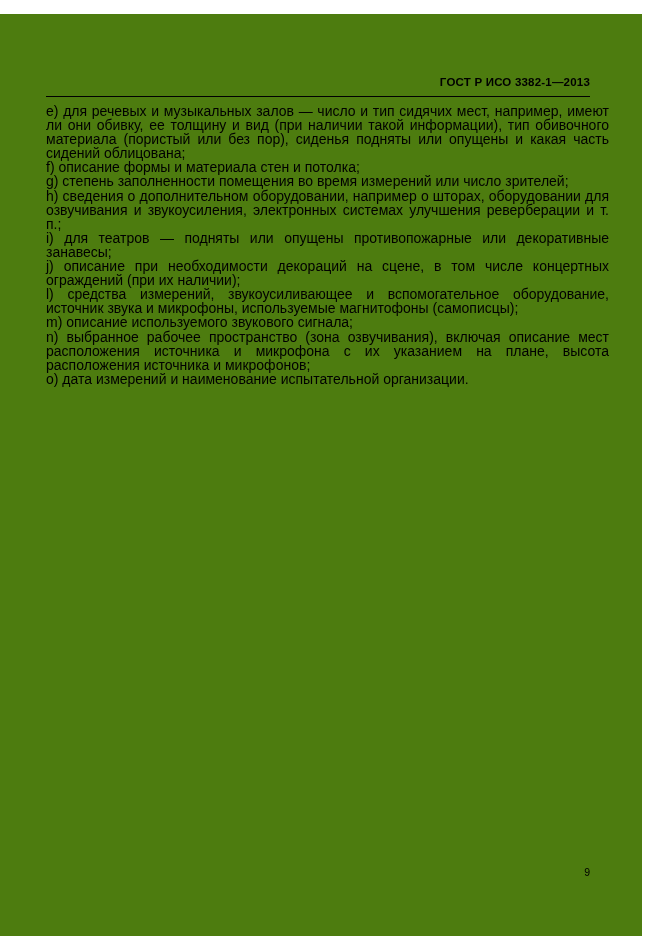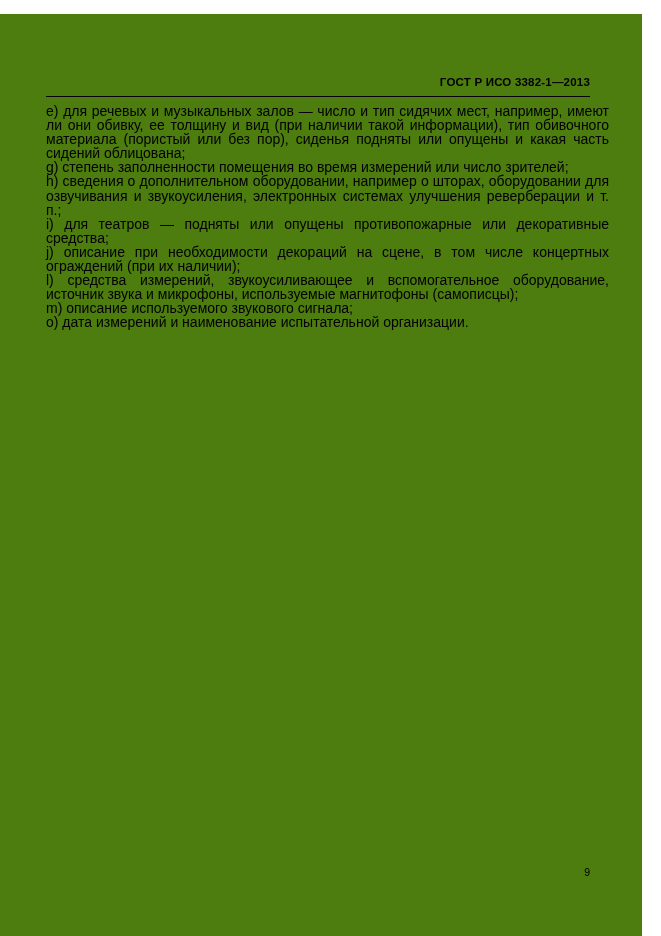--- a/index.html
+++ b/index.html
@@ -69,24 +69,26 @@
 </head>
 <body>
 
 <div class="page">
 
   <div class="header">ГОСТ Р ИСО 3382-1—2013</div>
   <div class="rule"></div>
 
   <div class="body-text">
     <p class="item ind">e)  для речевых и музыкальных залов — число и тип сидячих мест, например, имеют ли они обивку, ее толщину и вид (при наличии такой информации), тип обивочного материала (пористый или без пор), сиденья подняты или опущены и какая часть сидений облицована;</p>
+    <p class="item ind">f)  описание формы и материала стен и потолка;</p>
     <p class="item ind">g)  степень заполненности помещения во время измерений или число зрителей;</p>
     <p class="item ind">h)  сведения о дополнительном оборудовании, например о шторах, оборудовании для озвучивания и звукоусиления, электронных системах улучшения реверберации и т. п.;</p>
-    <p class="item ind">i)  для театров — подняты или опущены противопожарные или декоративные средства;</p>
+    <p class="item ind">i)  для театров — подняты или опущены противопожарные или декоративные занавесы;</p>
     <p class="item ind">j)  описание при необходимости декораций на сцене, в том числе концертных ограждений (при их наличии);</p>
     <p class="item ind">l)  средства измерений, звукоусиливающее и вспомогательное оборудование, источник звука и микрофоны, используемые магнитофоны (самописцы);</p>
     <p class="item ind">m)  описание используемого звукового сигнала;</p>
+    <p class="item ind">n)  выбранное рабочее пространство (зона озвучивания), включая описание мест расположения источника и микрофона с их указанием на плане, высота расположения источника и микрофонов;</p>
     <p class="item ind">o)  дата измерений и наименование испытательной организации.</p>
   </div>
 
   <div class="footer-page">9</div>
 
 </div>
 
 </body></html>

